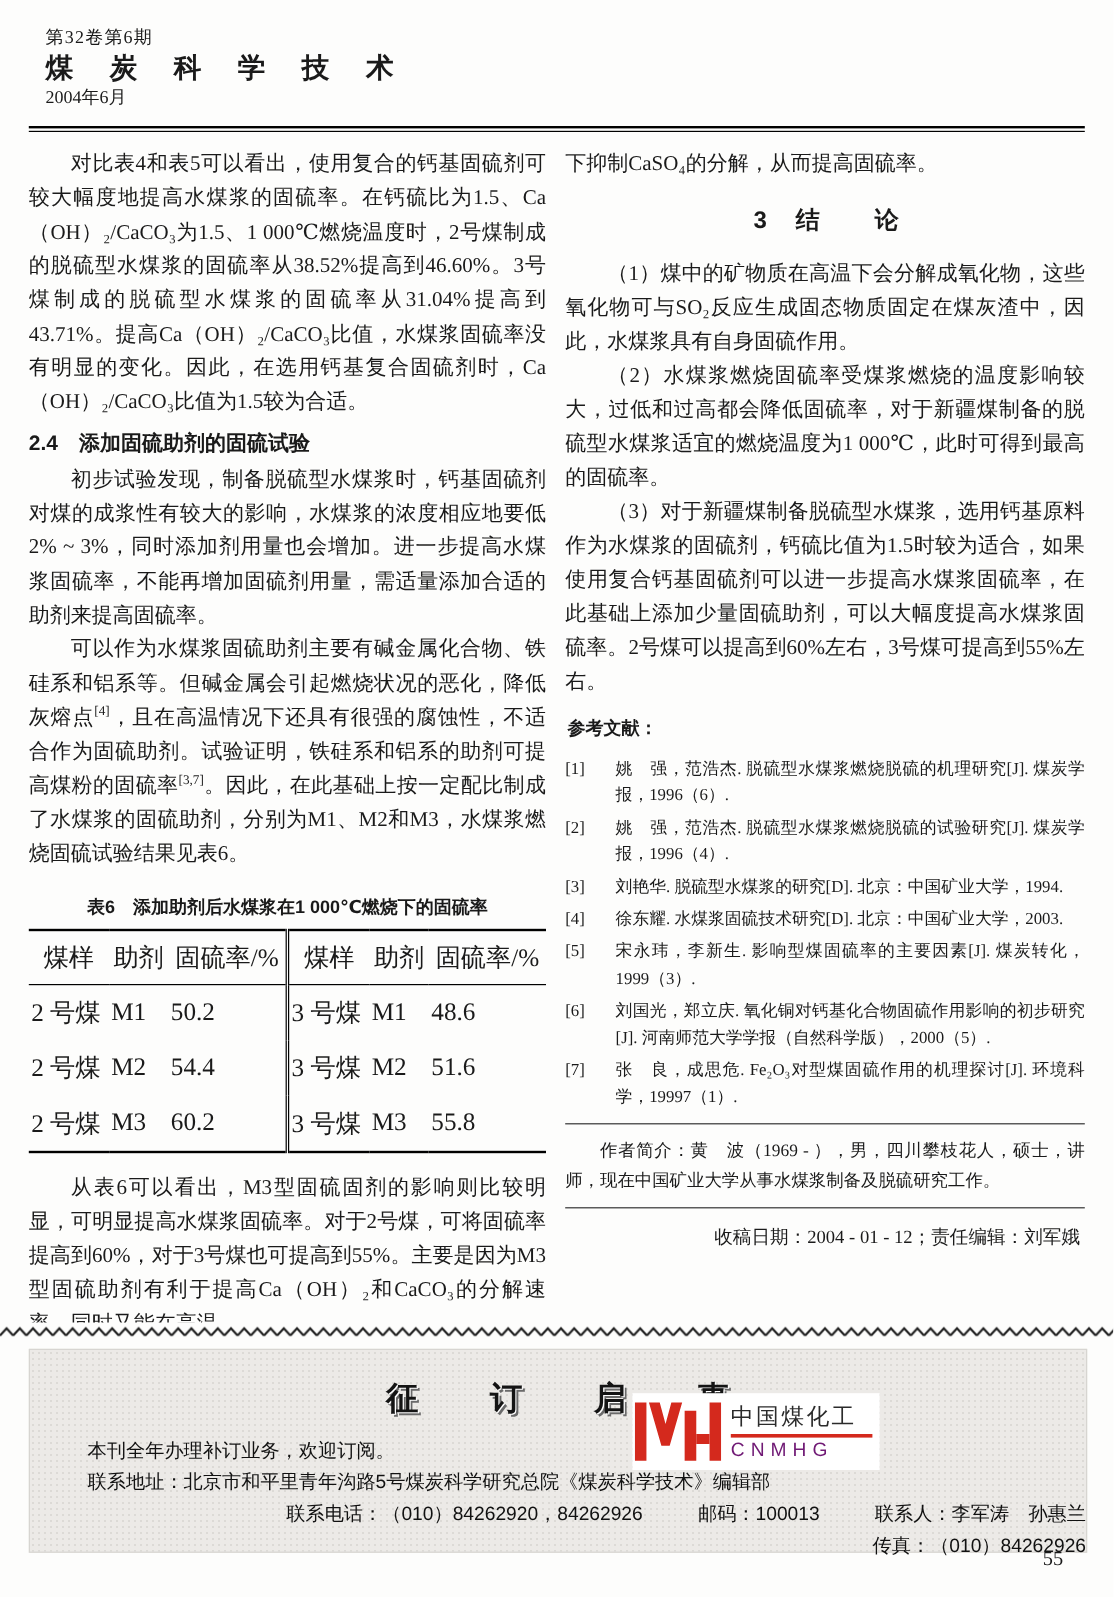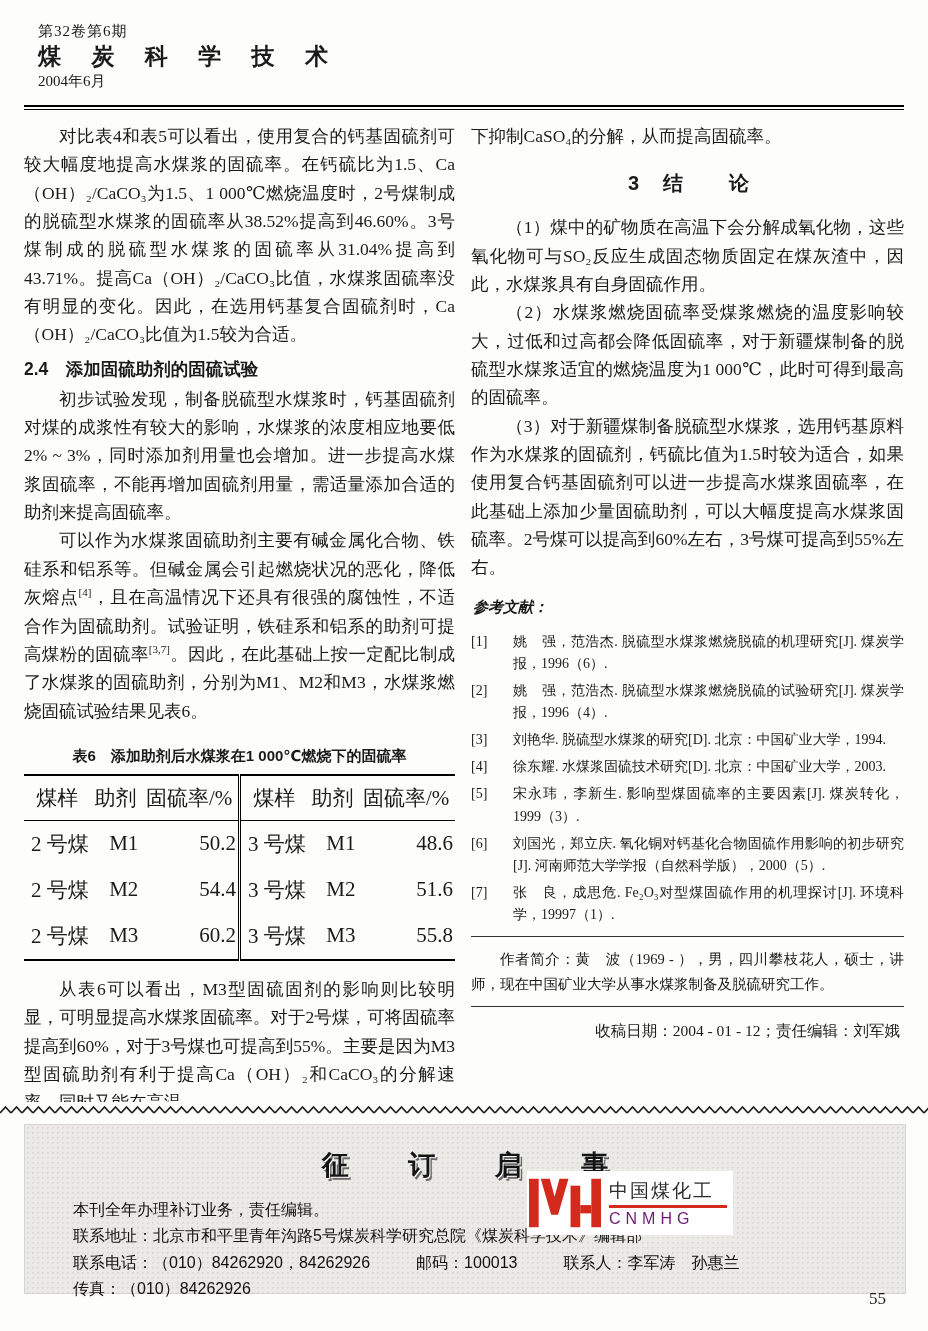--- a/index.html
+++ b/index.html
@@ -21,25 +21,25 @@
   .col.right { width:436px; }
   p.body { font-size:17.5px; line-height:1.62; text-align:justify; text-indent:2em; }
   .h-sub { font-size:17.5px; font-weight:bold; margin:8px 0 4px 0; font-family:"Liberation Sans","DejaVu Sans",sans-serif; }
   .h-sec { font-size:20px; font-weight:bold; margin:20px 0 16px 4px; letter-spacing:2px; font-family:"Liberation Sans","DejaVu Sans",sans-serif;text-align:center; }
   sup.ref { font-size:11px; }
   
   .tblwrap { margin:22px 0 14px 0; }
   .tbl-title { text-align:center; font-size:15px; font-weight:bold; margin-bottom:8px; font-family:"Liberation Sans","DejaVu Sans",sans-serif; }
   table.t6 { width:100%; border-collapse:collapse; border-top:2.5px solid #000; border-bottom:2.5px solid #000; font-size:21px; }
   table.t6 th { font-weight:normal; border-bottom:1.5px solid #000; padding:8px 2px; }
-  table.t6 td { padding:9px 2px; text-align:right; }
+  table.t6 td { padding:9px 2px; text-align:left; }
   table.t6 th { text-align:center; }
   table.t6 .vdiv { border-left:3px double #000; }
   
-  .refs-heading { font-size:15px; font-weight:bold; margin:16px 0 14px 2px; font-family:"Liberation Sans","DejaVu Sans",sans-serif;font-style:italic; }
+  .refs-heading { font-size:15px; font-weight:bold; margin:16px 0 14px 2px; font-family:"Liberation Sans","DejaVu Sans",sans-serif; }
   .ref-item { display:flex; font-size:14px; line-height:1.58; margin-bottom:5px; text-align:justify; }
   .ref-item .num { width:42px; flex:none; }
   .ref-item .txt { flex:1; }
   .thinrule { border-top:1px solid #333; margin:10px 0; }
   .bio { font-size:14.5px; line-height:1.7; text-indent:2em; text-align:justify; }
   .received { font-size:15.5px; text-align:right; padding-right:4px; margin-top:14px; }
   
   .zigzag { display:block; width:100%; height:12px; margin-top:2px; }
   
   .panel {
@@ -50,24 +50,24 @@
     border:1px solid #d7d5d1;
   }
   .panel-title {
     text-align:center; margin-top:22px; font-size:27px; font-weight:bold;
     letter-spacing:26px; color:#141414; text-indent:26px;
     font-family:"Liberation Sans","DejaVu Sans",sans-serif;
     text-shadow:1px 1px 0 #fff, 2.5px 2.5px 0 #6a6a6a;
   }
   .panel-lines { margin:14px 0 0 48px; font-size:16px; line-height:1.65; color:#111;
     font-family:"Liberation Sans","DejaVu Sans",sans-serif; }
-  .panel-lines .row { display:flex; gap:46px; }
+  .panel-lines .row { display:flex; gap:46px;justify-content:flex-end; }
   
   .logo {
-    position:absolute; left:502px; top:46px; width:206px; height:64px;
+    position:absolute; left:502px; top:36px; width:206px; height:64px;
     background:#fff; display:flex; align-items:center; gap:8px; padding:3px 6px 3px 2px;
   }
   .logo .mark { width:72px; height:54px; flex:none; }
   .logo .ltxt { flex:1; }
   .logo .cn { font-size:19px; color:#2b2b2b; border-bottom:3px solid #d4291d; padding-bottom:1px;
     letter-spacing:2px; font-family:"Liberation Sans","DejaVu Sans",sans-serif; }
   .logo .en { font-size:16px; color:#701a75; letter-spacing:5px; margin-top:2px;
     font-family:"Liberation Sans","DejaVu Sans",sans-serif; }
   
   .pageno { position:absolute; right:42px; bottom:22px; font-size:17px; }
@@ -188,21 +188,21 @@
       <pattern id="zz" width="11" height="12" patternUnits="userSpaceOnUse">
         <path d="M0 9 L5.5 3 L11 9" fill="none" stroke="#222" stroke-width="1.8"></path>
       </pattern>
     </defs>
     <rect width="100%" height="12" fill="url(#zz)"></rect>
   </svg>
 
   <div class="panel">
     <div class="panel-title">征 订 启 事</div>
     <div class="panel-lines">
-      <div>本刊全年办理补订业务，责任编辑。</div>
+      <div>本刊全年办理补订业务，欢迎订阅。</div>
       <div>联系地址：北京市和平里青年沟路5号煤炭科学研究总院《煤炭科学技术》编辑部</div>
       <div class="row">
         <span>联系电话：（010）84262920，84262926</span>
         <span>邮码：100013</span>
         <span>联系人：李军涛　孙惠兰</span>
       </div>
       <div class="row">
         <span>传真：（010）84262926</span>
       </div>
     </div>

